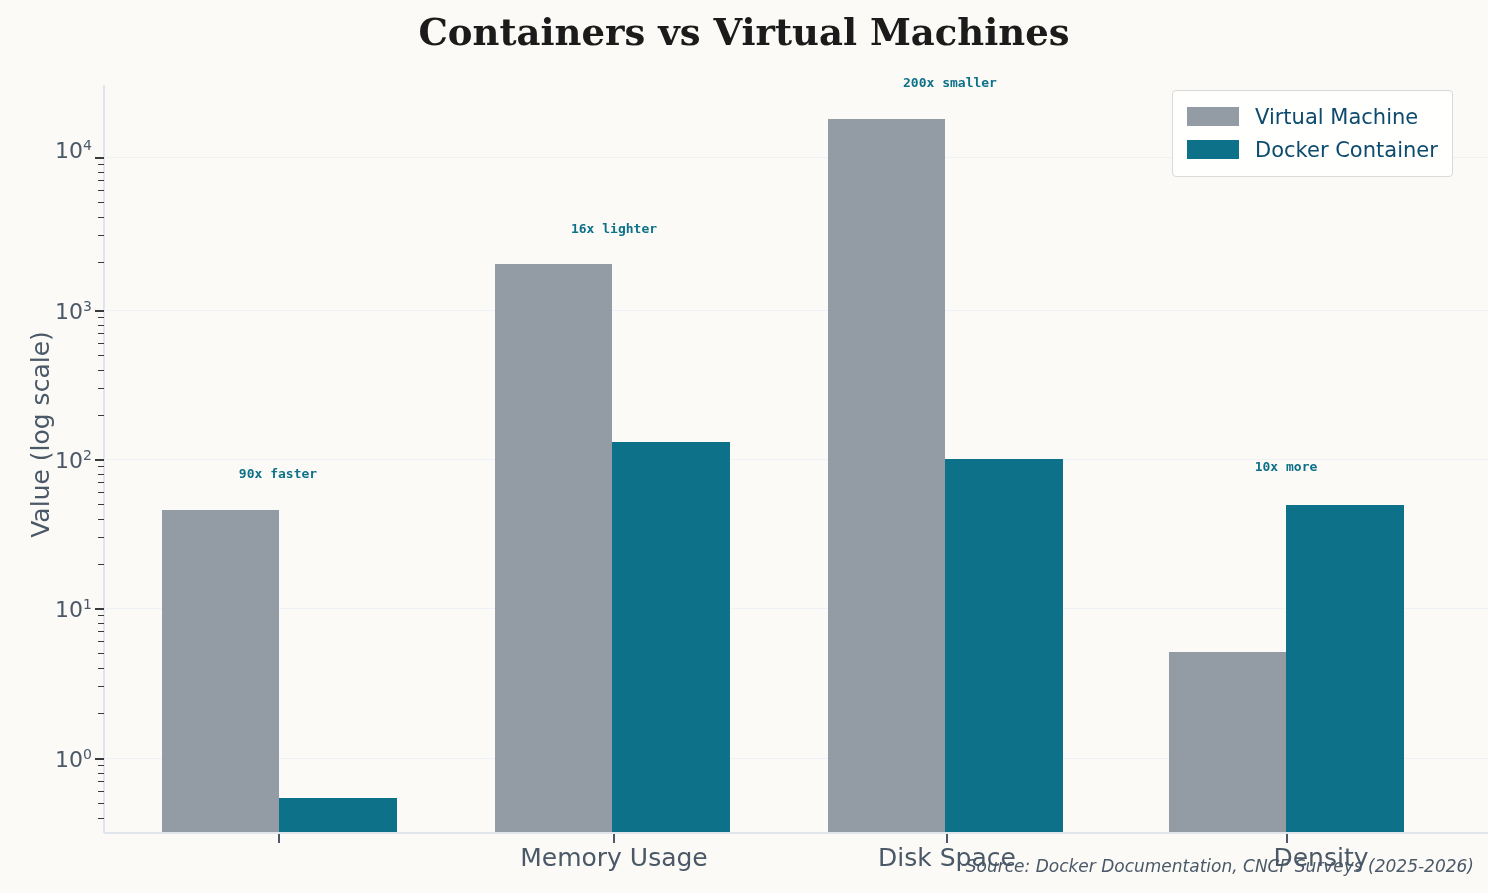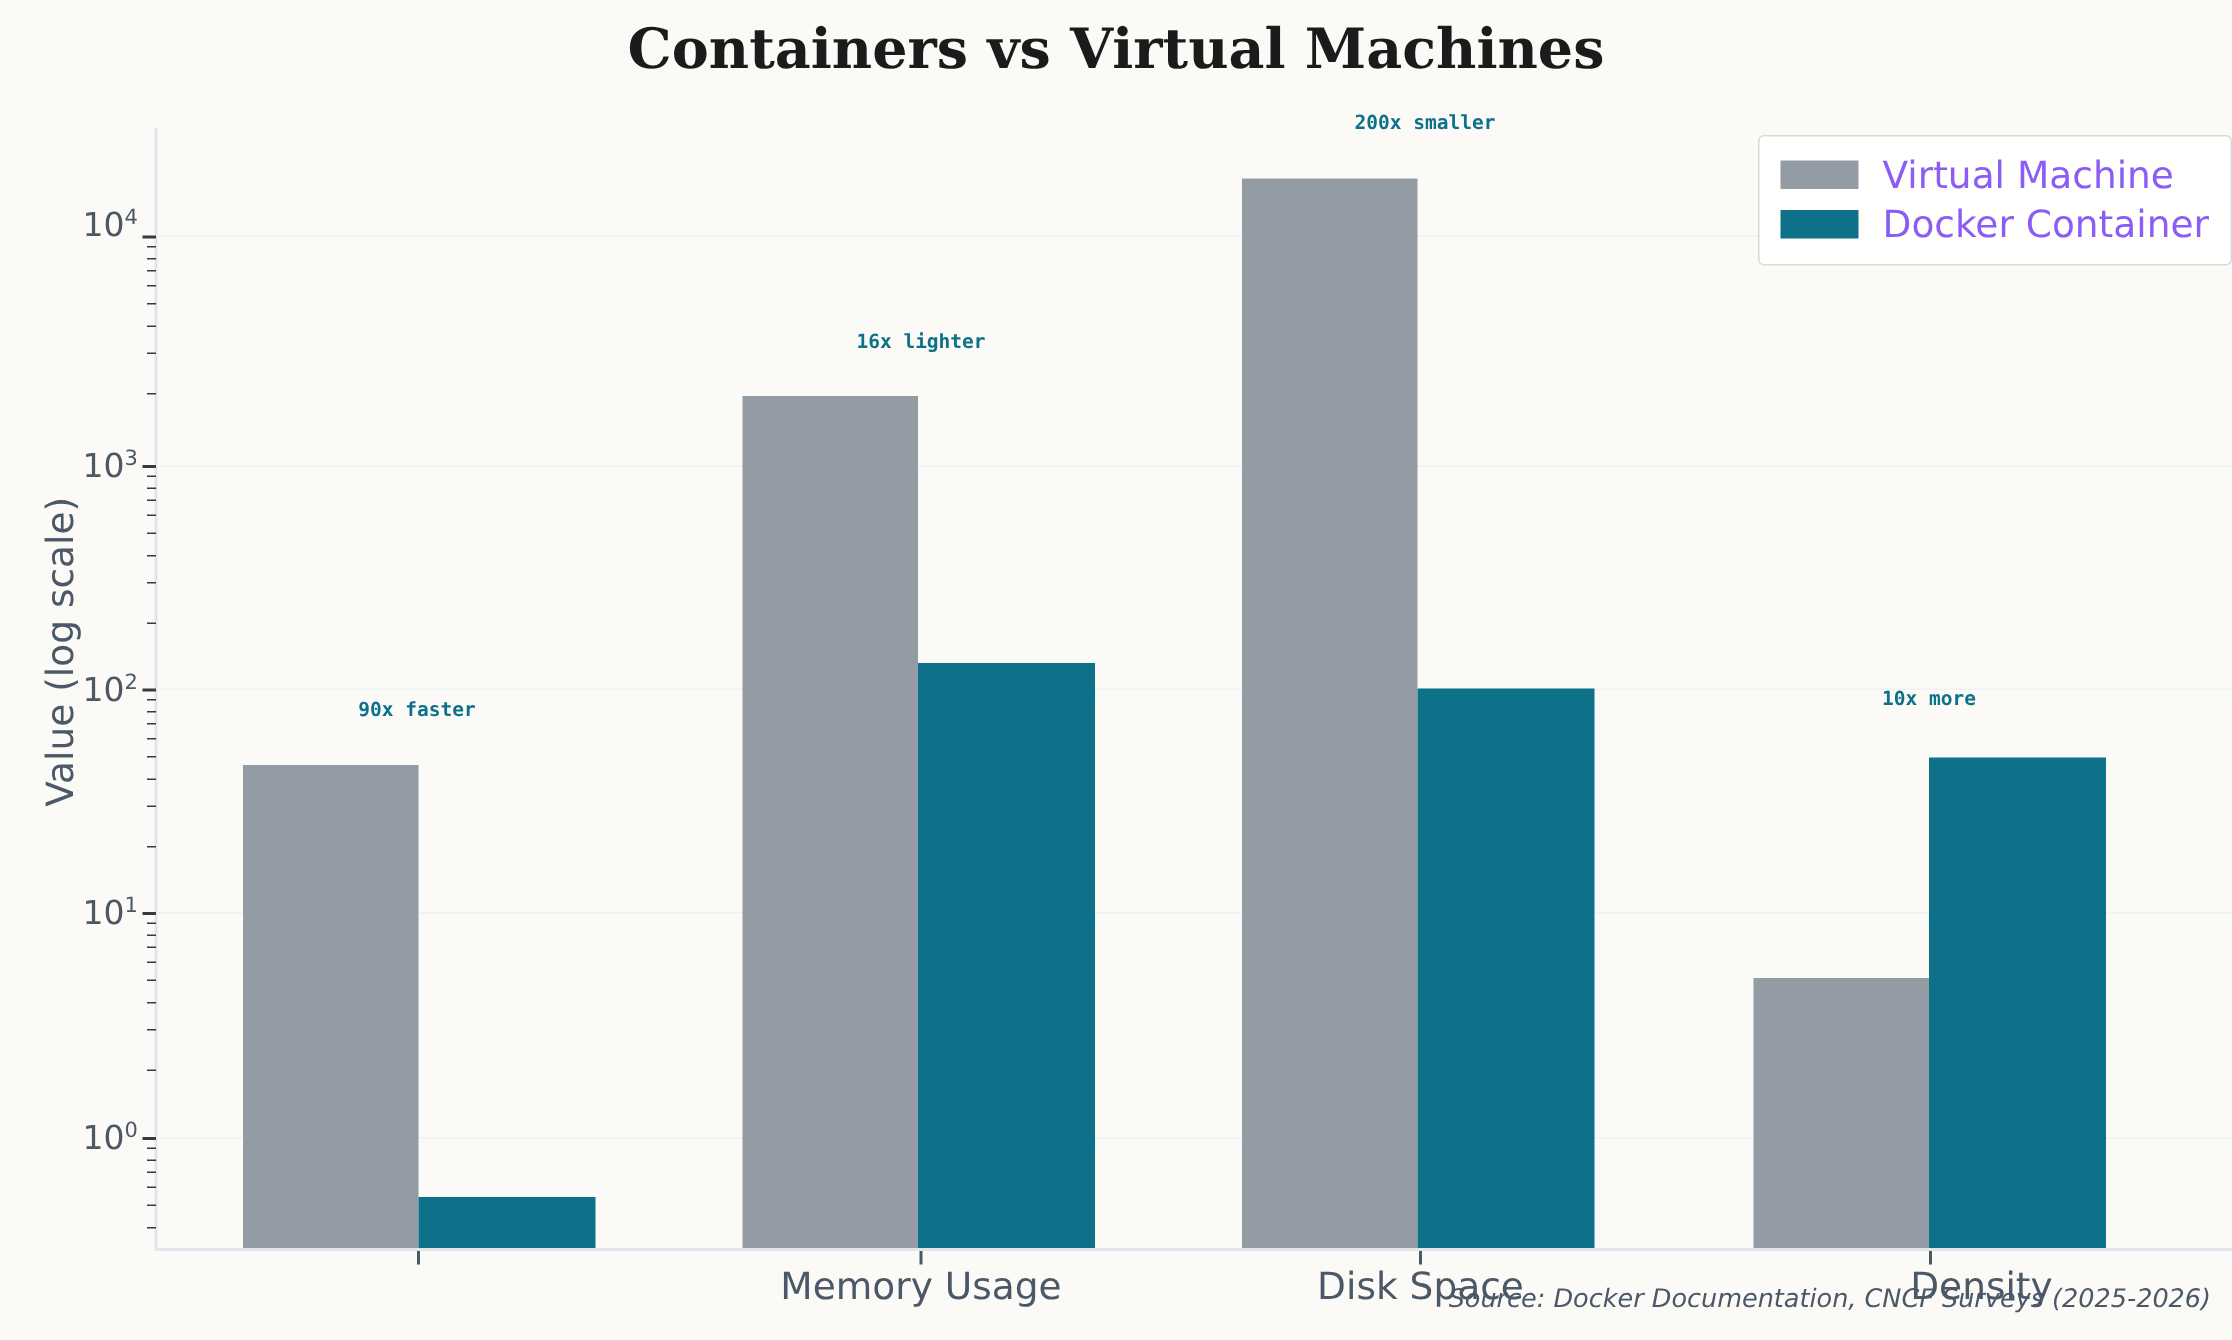--- a/index.html
+++ b/index.html
@@ -158,22 +158,22 @@
     align-items: center;
     height: 33px;
   }
   .legend-swatch {
     width: 52px;
     height: 19px;
     margin-right: 16px;
     flex: none;
   }
   .legend-label {
-    font-size: 25px;
-    color: #8b5cf6;
+    font-size: 21px;
+    color: #0c4a6e;
     white-space: nowrap;
   }
 
   
   #source-note {
     position: absolute;
     right: 14px;
     top: 856px;
     font-style: italic;
     font-size: 17px;

